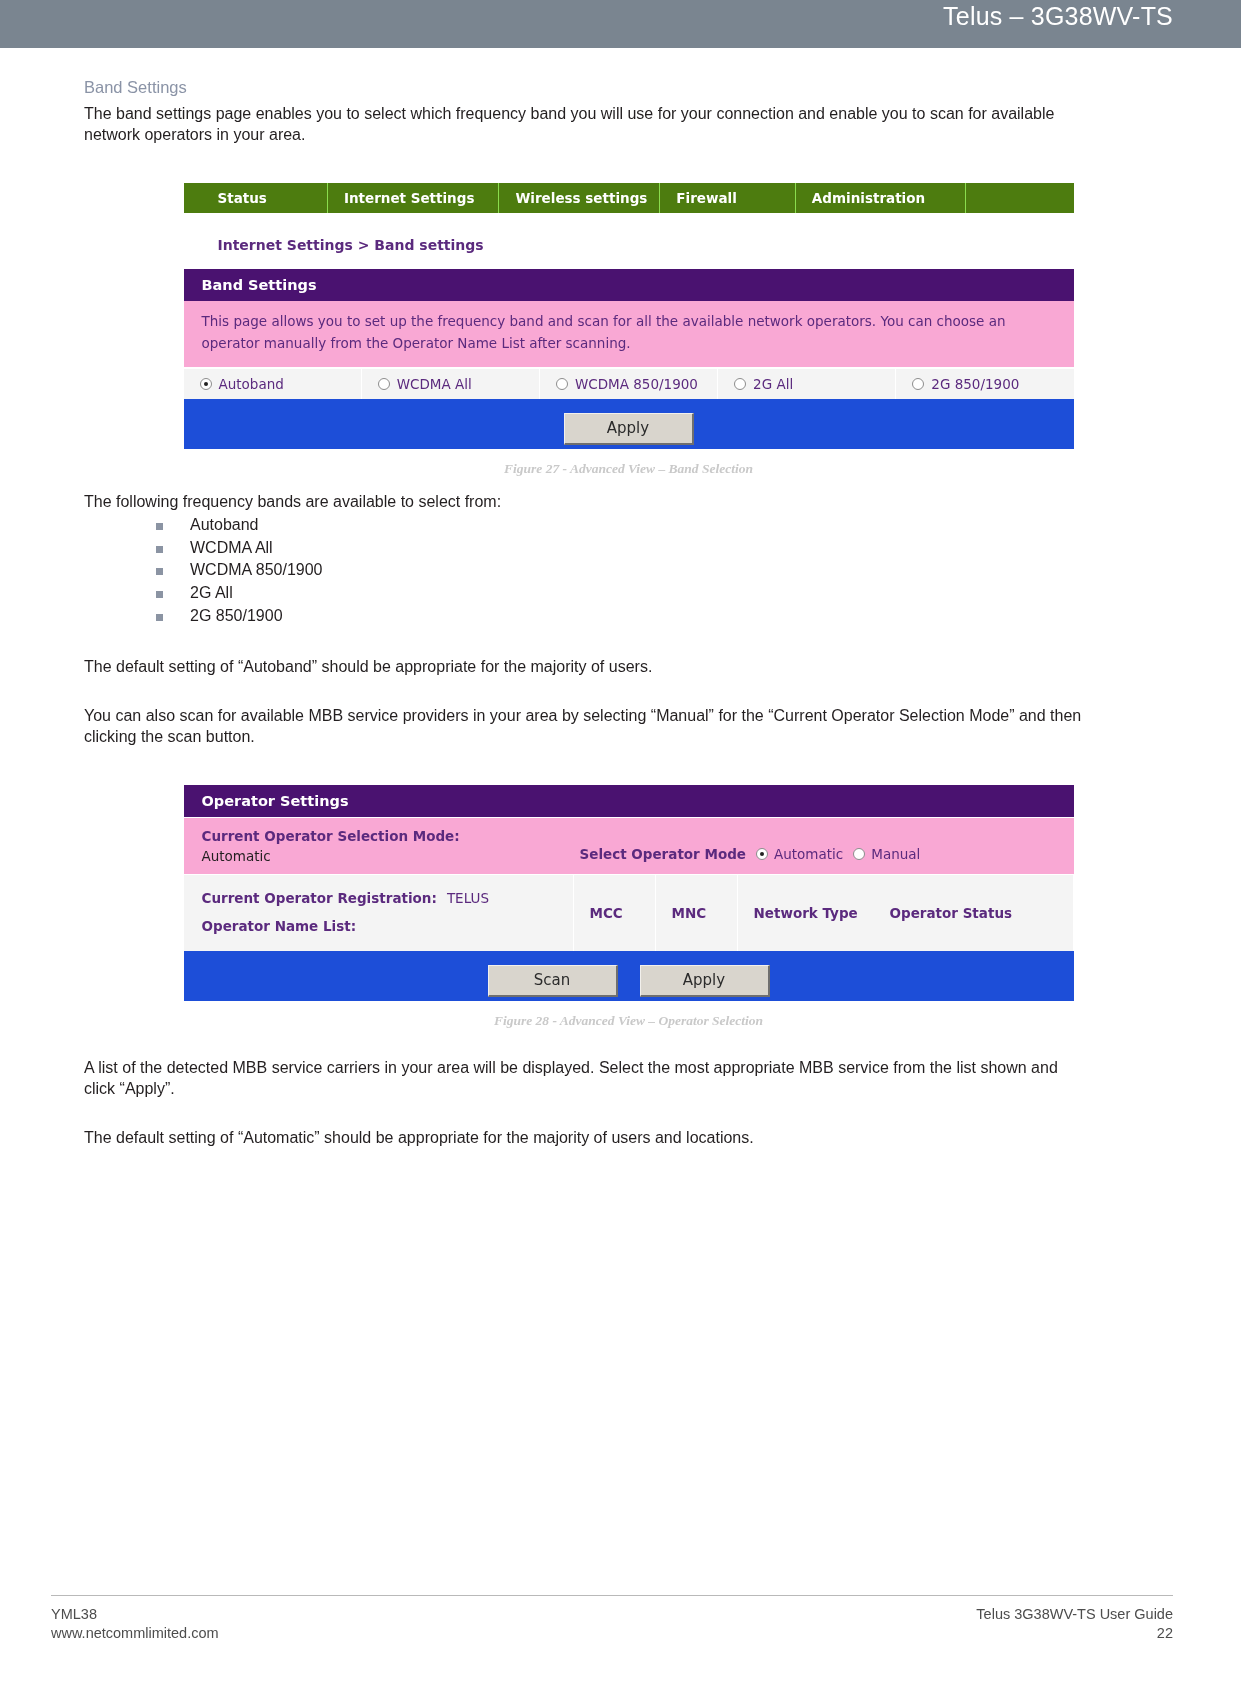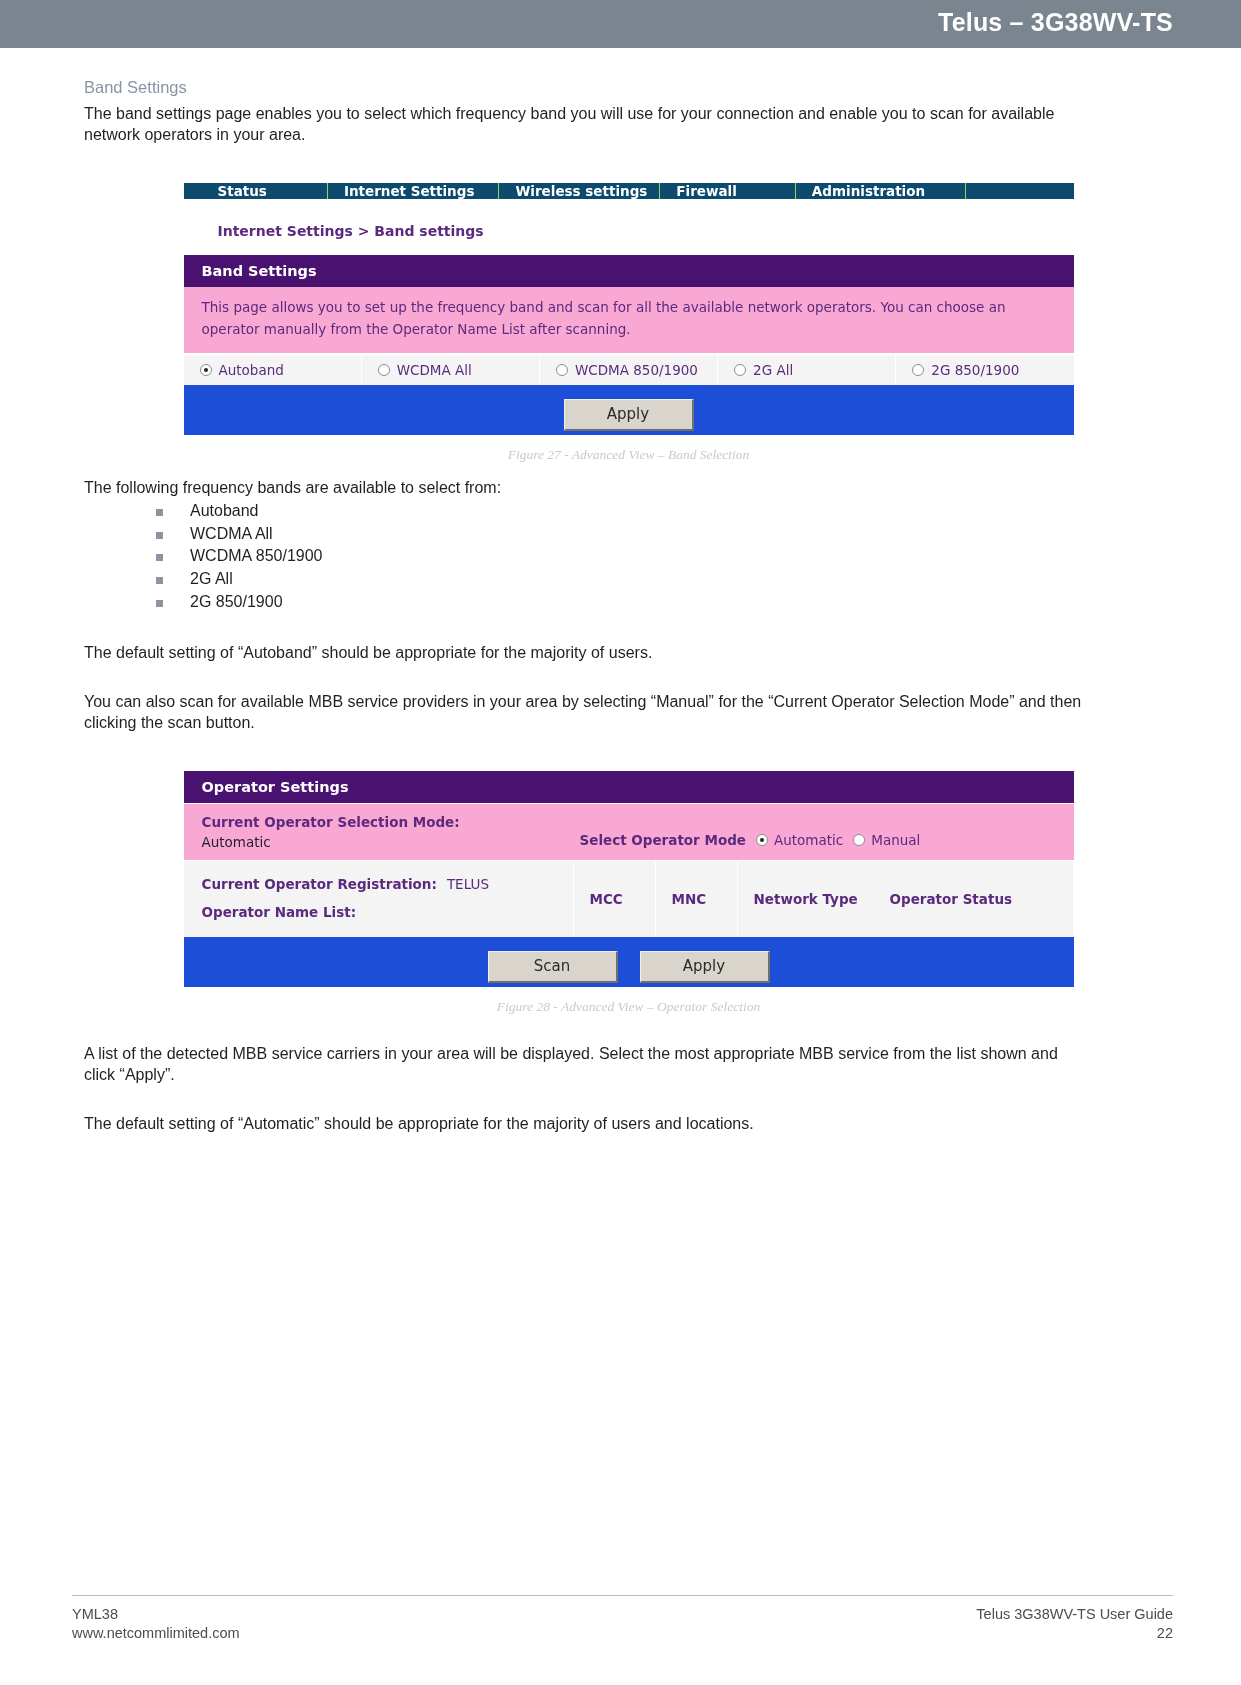--- a/index.html
+++ b/index.html
@@ -16,24 +16,24 @@
 
   
   .page-header {
     height: 48px;
     background: #7a8590;
     position: relative;
   }
   .page-header .title {
     position: absolute;
     right: 68px;
-    top: 8px;
+    top: 2px;
     color: #ffffff;
     font-size: 25px;
-    font-weight: bold;
+    font-weight: normal;
     letter-spacing: 0.2px;
     white-space: nowrap;
   }
 
   
   .content {
     padding: 0 68px 0 84px;
   }
   .sec-heading {
     color: #8a93a6;
@@ -72,22 +72,22 @@
     background: #8b94a3;
   }
 
   
   .shot {
     width: 890px;
     margin: 0 auto;
     font-family: "DejaVu Sans", sans-serif;
   }
   .navbar {
-    background: #0c4a6e;
-    height: 16px;
+    background: #4d7c0f;
+    height: 30px;
     display: flex;
     align-items: stretch;
   }
   .navbar .tab {
     display: flex;
     align-items: center;
     color: #ffffff;
     font-weight: bold;
     font-size: 13.5px;
     padding: 0 16px;
@@ -185,20 +185,21 @@
     font-family: "DejaVu Sans", sans-serif;
   }
 
   .figcaption {
     text-align: center;
     color: #c9c9c9;
     font-style: italic;
     font-size: 13.5px;
     font-family: "Liberation Serif", serif;
     margin: 12px 0 0 0;
+    font-weight: bold;
   }
 
   
   .op-row-1 {
     display: flex;
     background: #f9a8d4;
     border-top: 1px solid #ffffff;
     min-height: 54px;
   }
   .op-mode-left {
@@ -256,21 +257,21 @@
     text-align: right;
   }
   .op-col.mcc { width: 82px; }
   .op-col.mnc { width: 82px; }
   .op-col.status { width: 200px; }
   .op-col.network { flex: 1; border-right: none; }
 
   
   .footer {
     position: absolute;
-    left: 72px;
+    left: 51px;
     right: 68px;
     bottom: 44px;
   }
   .footer hr {
     border: none;
     border-top: 1px solid #b9b9b9;
     margin: 0 0 10px 0;
   }
   .footer-row {
     display: flex;

